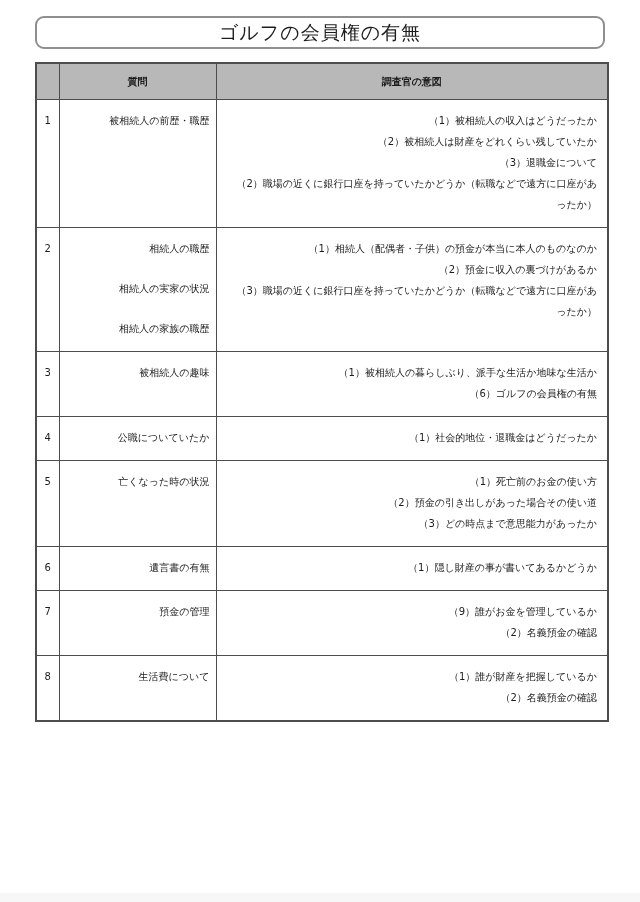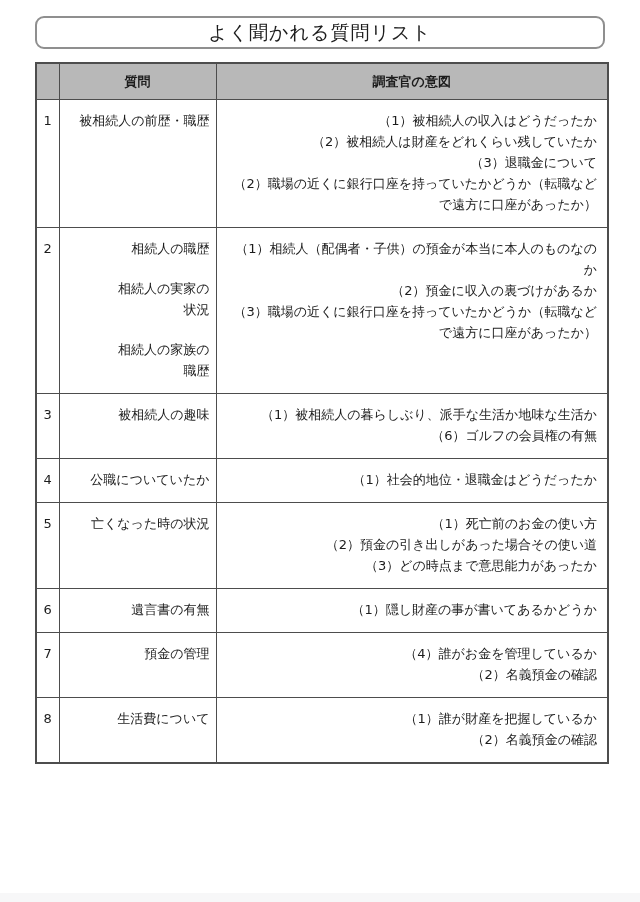--- a/index.html
+++ b/index.html
@@ -33,21 +33,21 @@
   table.qtable{
     position:absolute;
     left:35px; top:62px;
     width:572px;
     border-collapse:collapse;
     table-layout:fixed;
     border:2px solid var(--border);
   }
   .qtable th, .qtable td{
     border:1.5px solid var(--border);
-    font-size:13px;
+    font-size:10px;
     line-height:21px;
     vertical-align:top;
     overflow:hidden;
   }
   .qtable th{
     background:var(--header-bg);
     font-weight:600;
     height:36px;
     text-align:center;
     vertical-align:middle;
@@ -69,21 +69,21 @@
     position:absolute;
     left:0; bottom:0;
     width:640px; height:9px;
     background:var(--footer-band);
   }
 </style>
 </head>
 <body>
 
 <div class="title-box">
-  <span>よく聞かれる質問リスト</span>
+  <span>ゴルフの会員権の有無</span>
 </div>
 
 <table class="qtable">
   <colgroup>
     <col style="width:23px">
     <col style="width:157px">
     <col style="width:392px">
   </colgroup>
   <thead>
     <tr>
@@ -156,21 +156,21 @@
         <td class="icell">
           <div class="intent-item">（1）隠し財産の事が書いてあるかどうか</div>
         </td>
       </tr>
       <tr>
         <td class="num">7</td>
         <td class="qcell">
           <div class="q-line">預金の管理</div>
         </td>
         <td class="icell">
-          <div class="intent-item">（4）誰がお金を管理しているか</div>
+          <div class="intent-item">（9）誰がお金を管理しているか</div>
           <div class="intent-item">（2）名義預金の確認</div>
         </td>
       </tr>
       <tr>
         <td class="num">8</td>
         <td class="qcell">
           <div class="q-line">生活費について</div>
         </td>
         <td class="icell">
           <div class="intent-item">（1）誰が財産を把握しているか</div>

